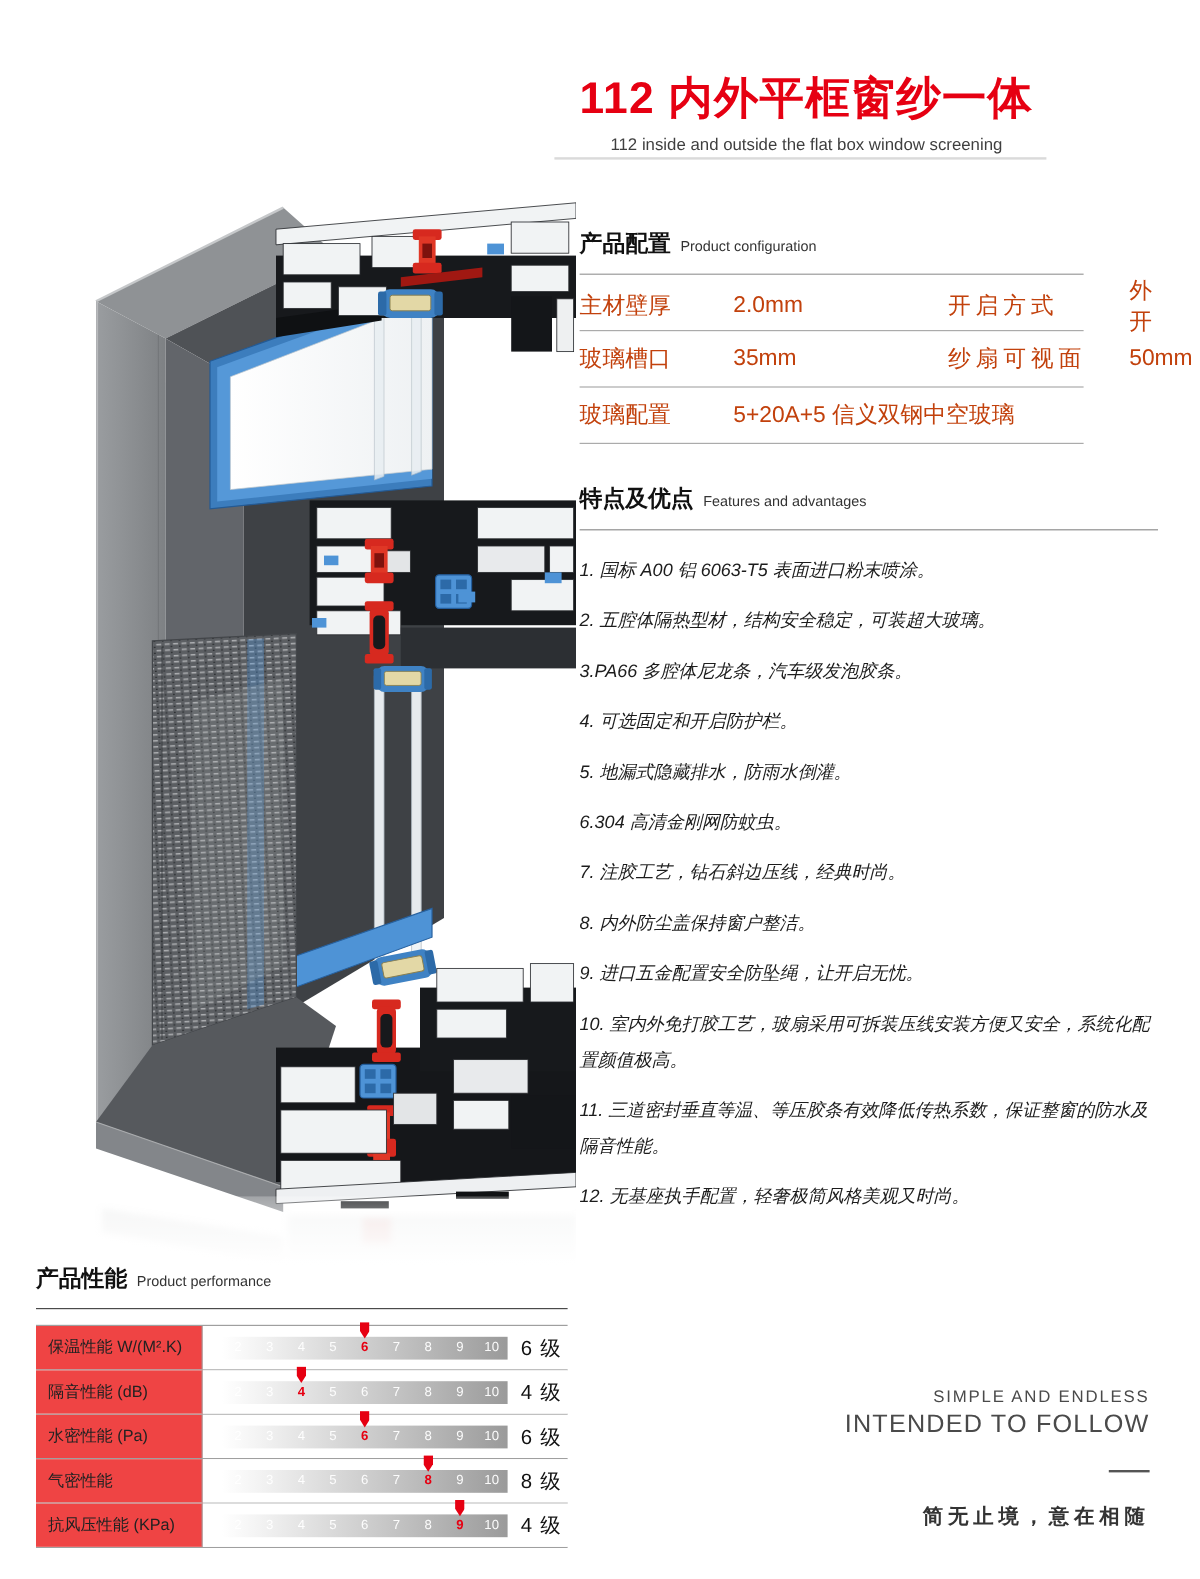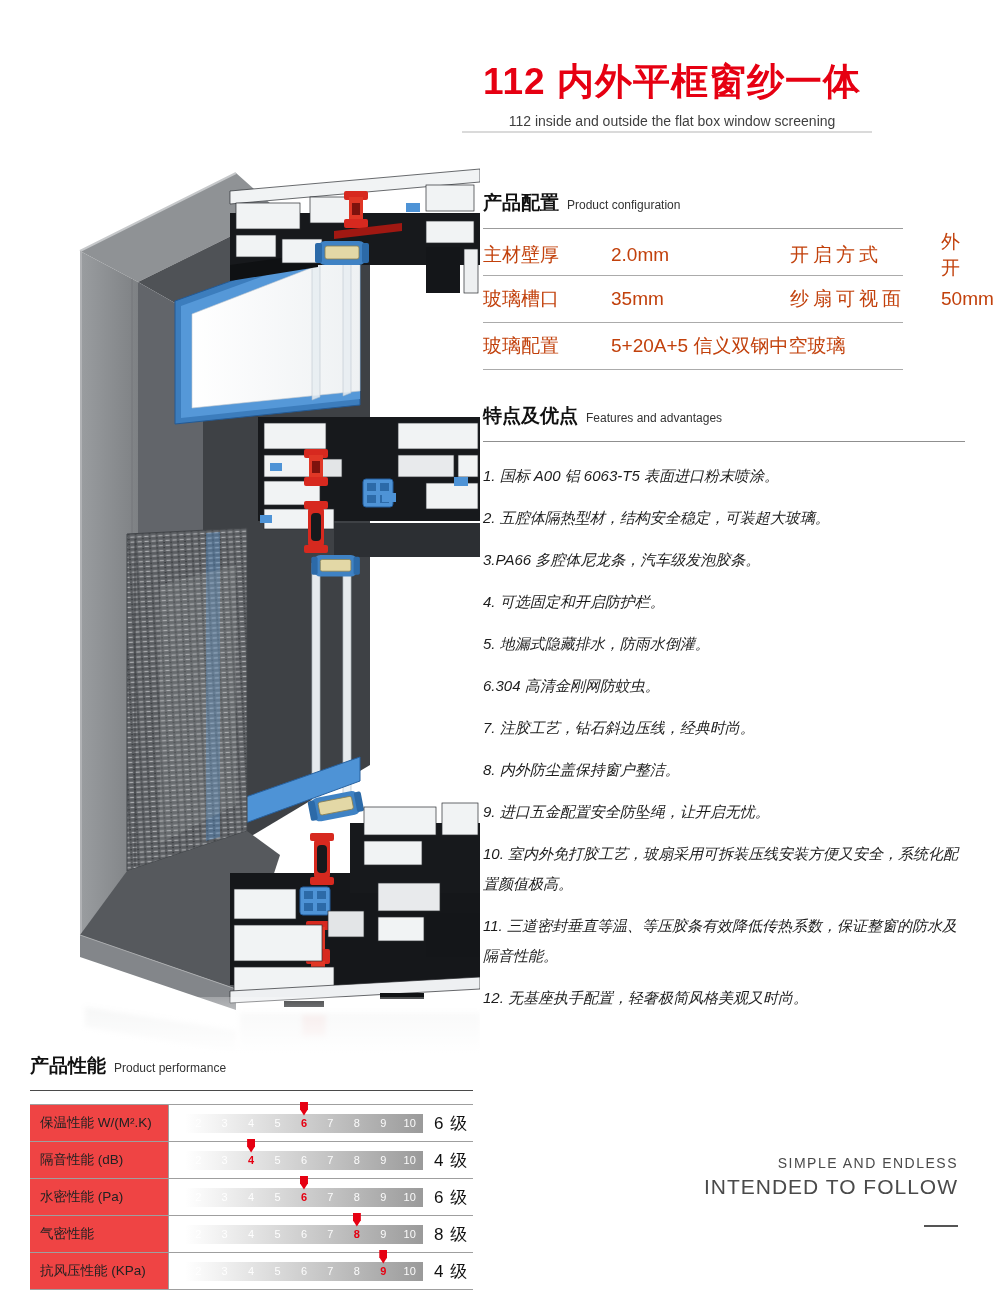--- a/index.html
+++ b/index.html
@@ -368,13 +368,14 @@
       </div>
     </div>
 
   </div>
 </section>
 
 <aside class="tagline">
   <div class="tag1">SIMPLE AND ENDLESS</div>
   <div class="tag2">INTENDED TO FOLLOW</div>
   <div><span class="tag-line"></span></div>
+  <div class="tag3">简无止境，意在相随</div>
 </aside>
 
 </body></html>

